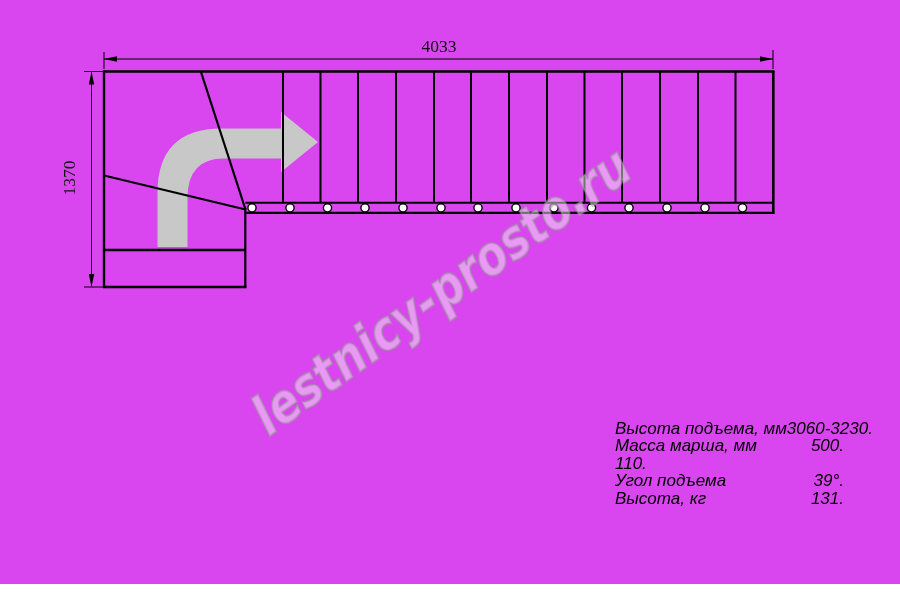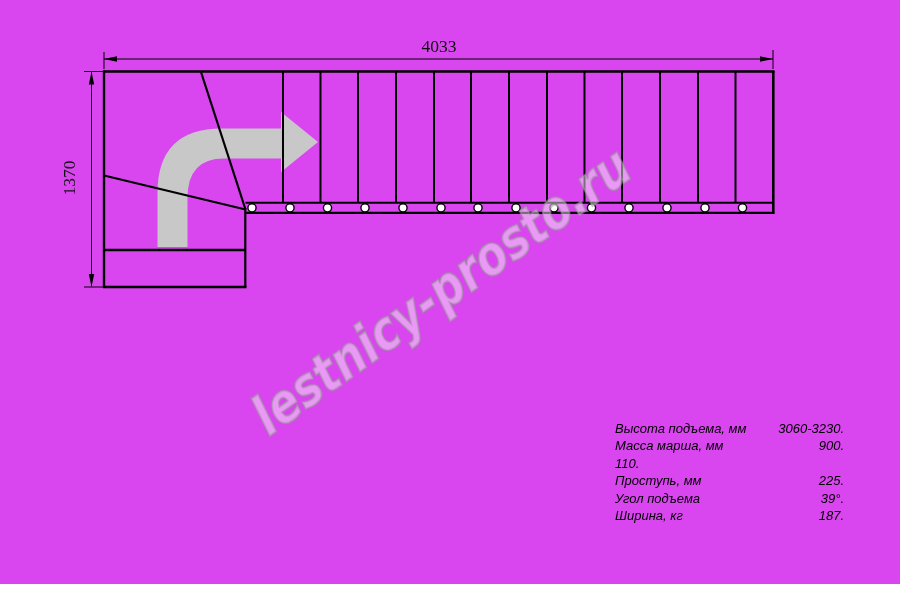--- a/index.html
+++ b/index.html
@@ -4,21 +4,21 @@
 <style>
   html,body{margin:0;padding:0;background:#fff;}
   #stage{position:relative;width:900px;height:584px;background:#d946ef;overflow:hidden;
          font-family:"Liberation Sans",sans-serif;}
   #plan-svg{position:absolute;left:0;top:0;}
   .dim-text{font-family:"Liberation Serif","DejaVu Serif",serif;font-size:17.5px;fill:#111;}
   .outline{stroke:#000;fill:none;}
   .thin{stroke:#000;stroke-width:1;fill:none;}
   .dim-arrow{fill:#000;stroke:none;}
   #spec-table{position:absolute;left:615px;top:420px;width:229px;
-              font-size:13px;font-style:italic;color:#000;line-height:17.4px;}
+              font-size:17px;font-style:italic;color:#000;line-height:17.4px;}
   .spec-row{display:flex;justify-content:space-between;white-space:nowrap;}
   .spec-label{text-align:left;}
   .spec-value{text-align:left;}
   #watermark-text{font-family:"DejaVu Sans",sans-serif;font-weight:bold;font-style:italic;
                   font-size:54px;fill:#ffffff;fill-opacity:0.45;
                   stroke:#979797;stroke-opacity:0.55;stroke-width:2.2px;}
 </style>
 </head>
 <body>
 
@@ -97,32 +97,28 @@
     <text id="watermark-text" text-anchor="middle" textLength="450" lengthAdjust="spacingAndGlyphs" transform="translate(452,306) rotate(-35.5)">lestnicy-prosto.ru</text>
   </svg>
 
   <div id="spec-table">
     <div class="spec-row">
       <span class="spec-label">Высота подъема, мм</span>
       <span class="spec-value">3060-3230.</span>
     </div>
     <div class="spec-row">
       <span class="spec-label">Масса марша, мм</span>
-      <span class="spec-value">900.</span>
+      <span class="spec-value">500.</span>
     </div>
     <div class="spec-row">
       <span class="spec-value">110.</span>
-    </div>
-    <div class="spec-row">
-      <span class="spec-label">Проступь, мм</span>
-      <span class="spec-value">225.</span>
     </div>
     <div class="spec-row">
       <span class="spec-label">Угол подъема</span>
       <span class="spec-value">39°.</span>
     </div>
     <div class="spec-row">
-      <span class="spec-label">Ширина, кг</span>
-      <span class="spec-value">187.</span>
+      <span class="spec-label">Высота, кг</span>
+      <span class="spec-value">131.</span>
     </div>
   </div>
 
 </div>
 
 </body></html>

